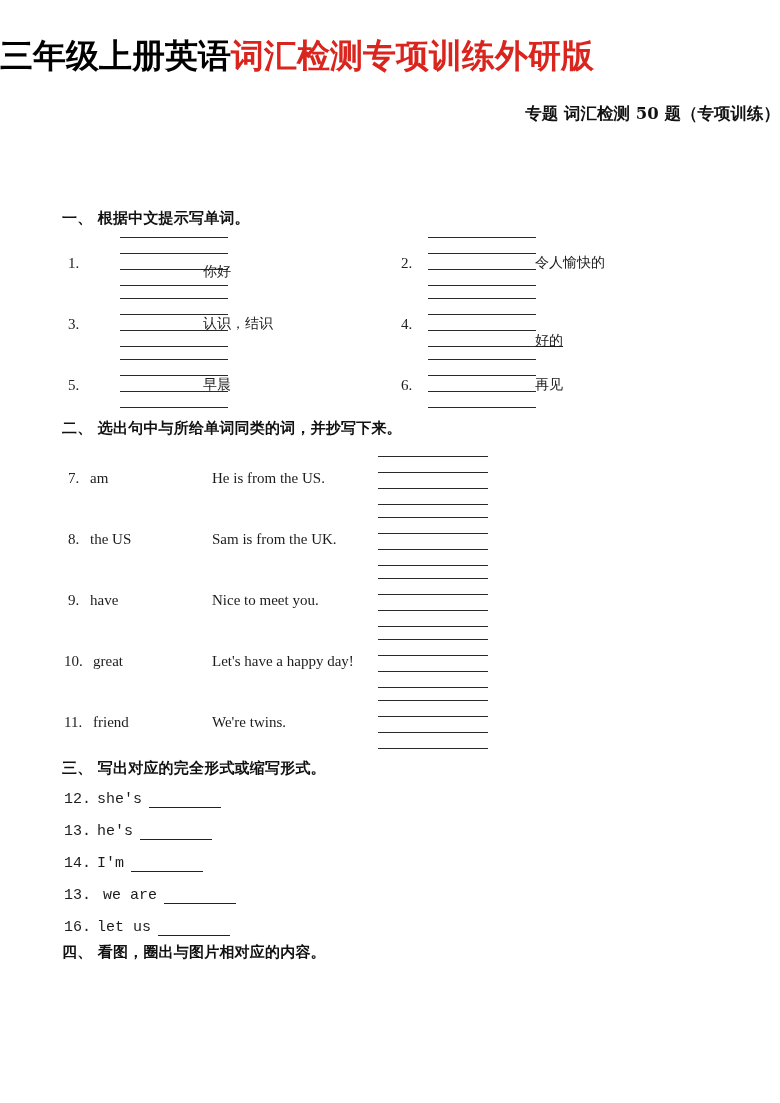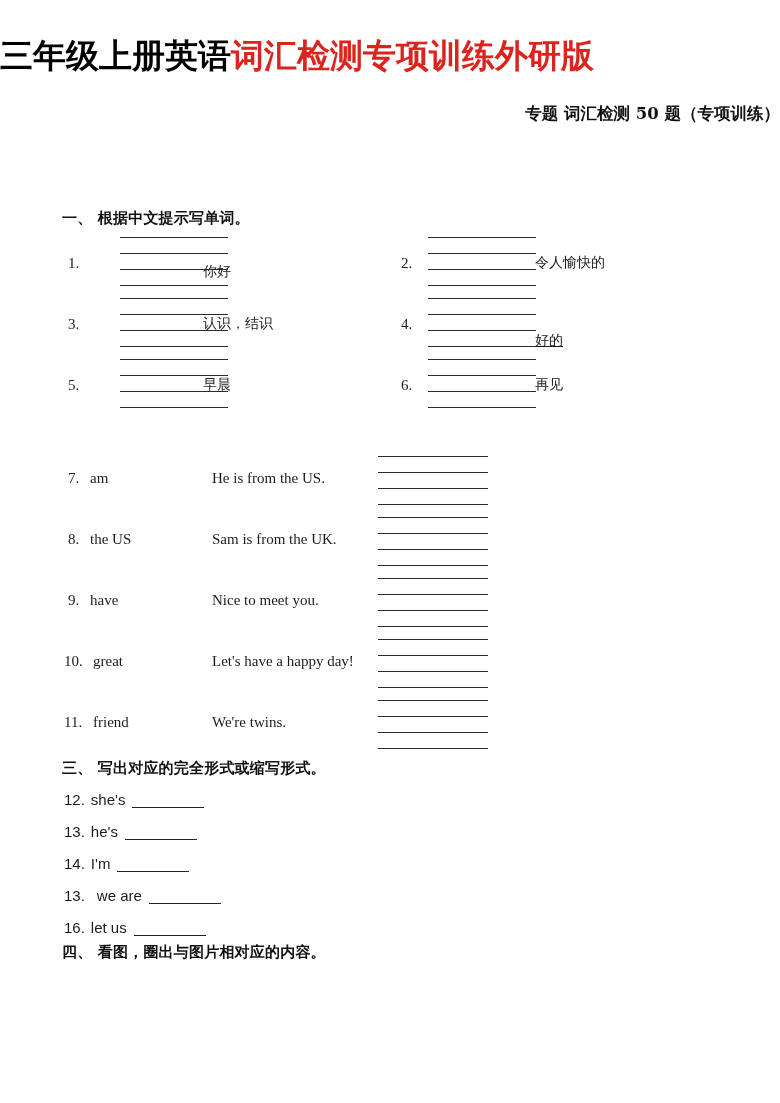--- a/index.html
+++ b/index.html
@@ -135,21 +135,21 @@
     position: absolute;
     font-family: "Liberation Serif", serif;
     font-size: 15px;
     color: #1c1c1c;
     white-space: nowrap;
   }
 
   
   .q3-row {
     position: absolute;
-    font-family: Liberation Sans, sans-serif;
+    font-family: Liberation Mono, monospace;
     font-size: 15px;
     color: #1c1c1c;
     white-space: nowrap;
     display: flex;
     align-items: flex-end;
   }
   .q3-blank {
     display: inline-block;
     width: 72px;
     height: 14px;
@@ -230,20 +230,21 @@
 
   <div class="guide" style="left:428px; top:359px; width:108px;">
     <div class="ln l1"></div>
     <div class="ln l2"></div>
     <div class="ln l3"></div>
     <div class="ln l4"></div>
   </div>
   <div class="q1-num" style="left:401px; top:377px;">6.</div>
   <div class="q1-hint" style="left:535px; top:376px;">再见</div>
 
+  <div class="sec-head" style="left:62px; top:419px;">二、 选出句中与所给单词同类的词，并抄写下来。</div>
 
   <div class="guide" style="left:378px; top:456px; width:110px;">
     <div class="ln l1"></div>
     <div class="ln l2"></div>
     <div class="ln l3"></div>
     <div class="ln l4"></div>
   </div>
   <div class="q2-num" style="left:68px; top:470px;">7.</div>
   <div class="q2-word" style="left:90px; top:470px;">am</div>
   <div class="q2-sentence" style="left:212px; top:470px;">He is from the US.</div>

